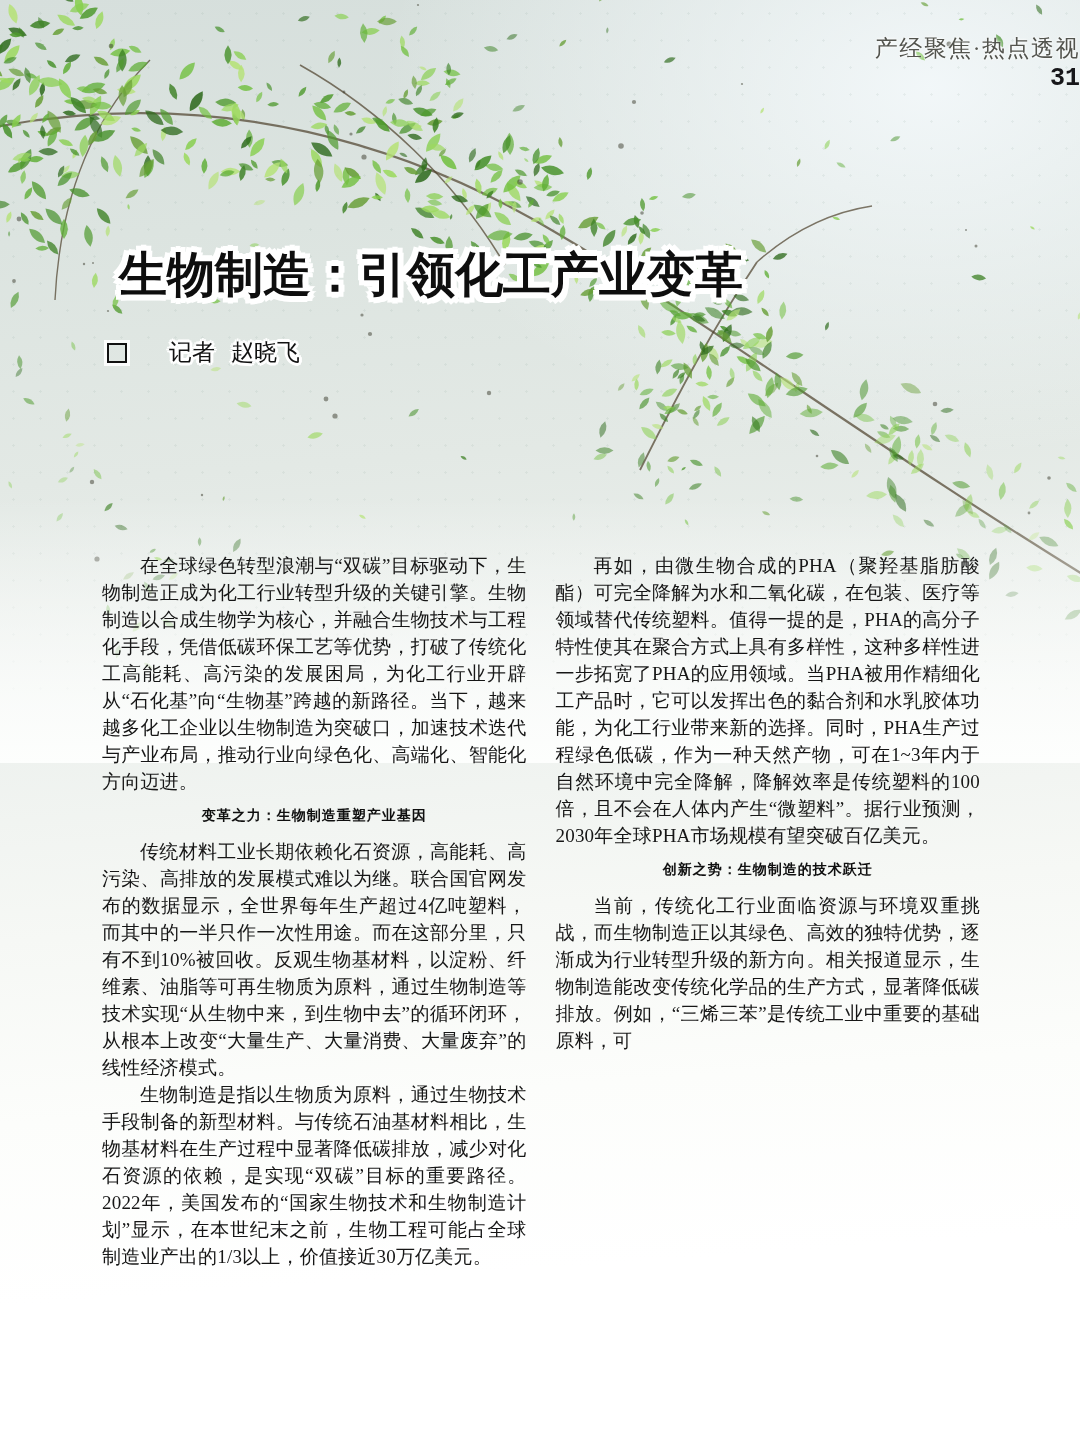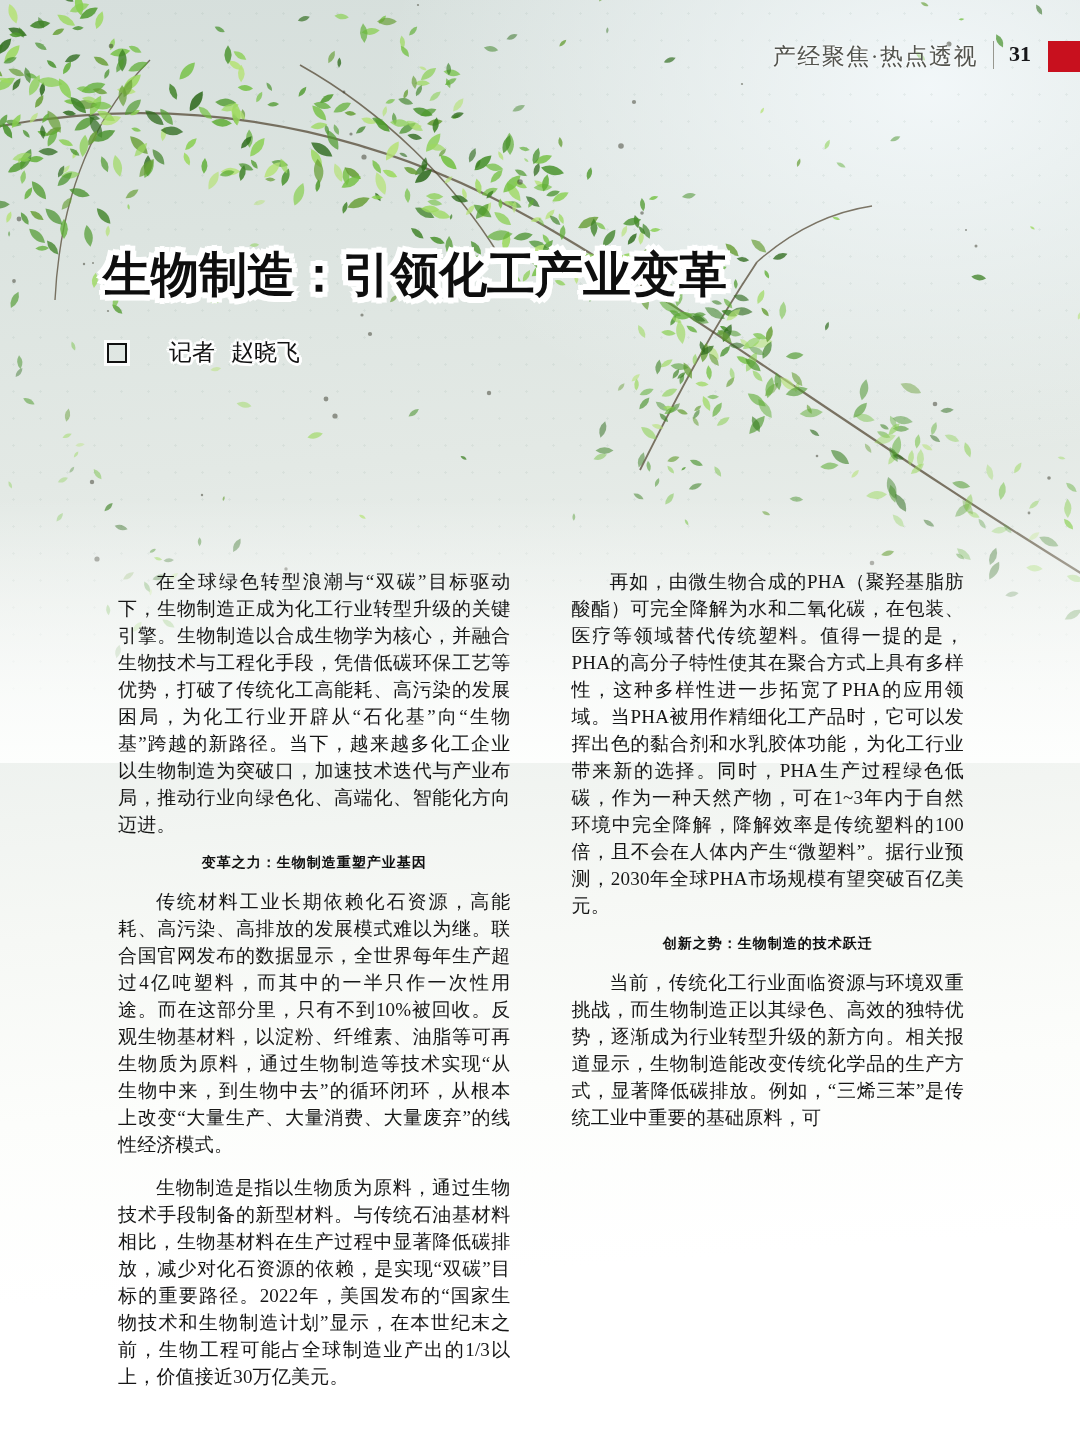--- a/index.html
+++ b/index.html
@@ -18,32 +18,32 @@
     position:absolute;left:0;top:0;width:1080px;height:700px;z-index:0;
     background-image:radial-gradient(rgba(125,152,142,0.22) 1.2px, transparent 1.4px);
     background-size:27px 27px;opacity:.5;
   }
   #leaves{position:absolute;left:0;top:0;z-index:1;pointer-events:none;}
   .fade-overlay{
     position:absolute;left:0;top:498px;width:1080px;height:265px;z-index:2;pointer-events:none;
     background:linear-gradient(180deg,rgba(252,253,252,0) 0%,rgba(252,253,252,0.45) 40%,rgba(253,254,253,0.78) 75%,rgba(254,255,254,0.92) 100%);
   }
   header{
-    position:absolute;top:41px;right:0;height:36px;z-index:3;
-    display:flex;align-items:flex-start;
+    position:absolute;top:33px;right:0;height:36px;z-index:3;
+    display:flex;align-items:flex-end;flex-direction:column;
   }
   .sec-title{
     font-size:23px;color:#53544e;letter-spacing:1.5px;
     text-shadow:0 0 3px #fff,0 0 3px #fff;
   }
   .vr{width:1px;height:28px;background:#97978f;margin:0 15px;}
-  .page-num{font-size:22px;font-weight:700;color:#17171a;}
+  .page-num{font-size:25px;font-weight:700;color:#17171a;font-family:Liberation Mono, monospace;}
   .accent{width:32px;height:31px;background:#c8101e;margin-left:17px;}
   h1.title{
-    position:absolute;left:103px;top:243px;margin:0;z-index:3;
+    position:absolute;left:119px;top:243px;margin:0;z-index:3;
     font-family:"Liberation Sans","DejaVu Sans",sans-serif;
     font-size:48px;font-weight:900;color:#0e0e0e;letter-spacing:0;white-space:nowrap;
     text-shadow:
       -4px -4px 0 #fff,0 -4px 0 #fff,4px -4px 0 #fff,
       -4px 0 0 #fff,4px 0 0 #fff,
       -4px 4px 0 #fff,0 4px 0 #fff,4px 4px 0 #fff,
       -6px 0 0 #fff,6px 0 0 #fff,0 6px 0 #fff,0 -6px 0 #fff,
       -5px -5px 0 #fff,5px 5px 0 #fff,-5px 5px 0 #fff,5px -5px 0 #fff;
     text-align: center;
   }
@@ -57,21 +57,21 @@
     width:16px;height:16px;border:2px solid #111;display:inline-block;margin-right:18px;
     background:transparent;box-shadow:0 0 0 3px rgba(255,255,255,0.9);
   }
   .byline .label{margin-right:16px;margin-left:24px;}
   main.columns{
     position:absolute;left:102px;top:552px;width:878px;z-index:3;
     display:flex;gap:29px;color:#161616;
   }
   .col{flex:1;min-width:0;}
   .para{
-    margin:16px;font-size:19px;line-height:27px;text-align:justify;
+    margin:0;font-size:19px;line-height:27px;text-align:justify;
     text-indent:2em;letter-spacing:0.2px;
   }
   .para.no-indent{text-indent:0;}
   .subhead{
     font-family:"Liberation Sans","DejaVu Sans",sans-serif;
     font-size:14px;font-weight:700;text-align:center;color:#0f0f0f;
     margin:12px 0 13px;letter-spacing:1px;
   }
 </style>
 </head>

